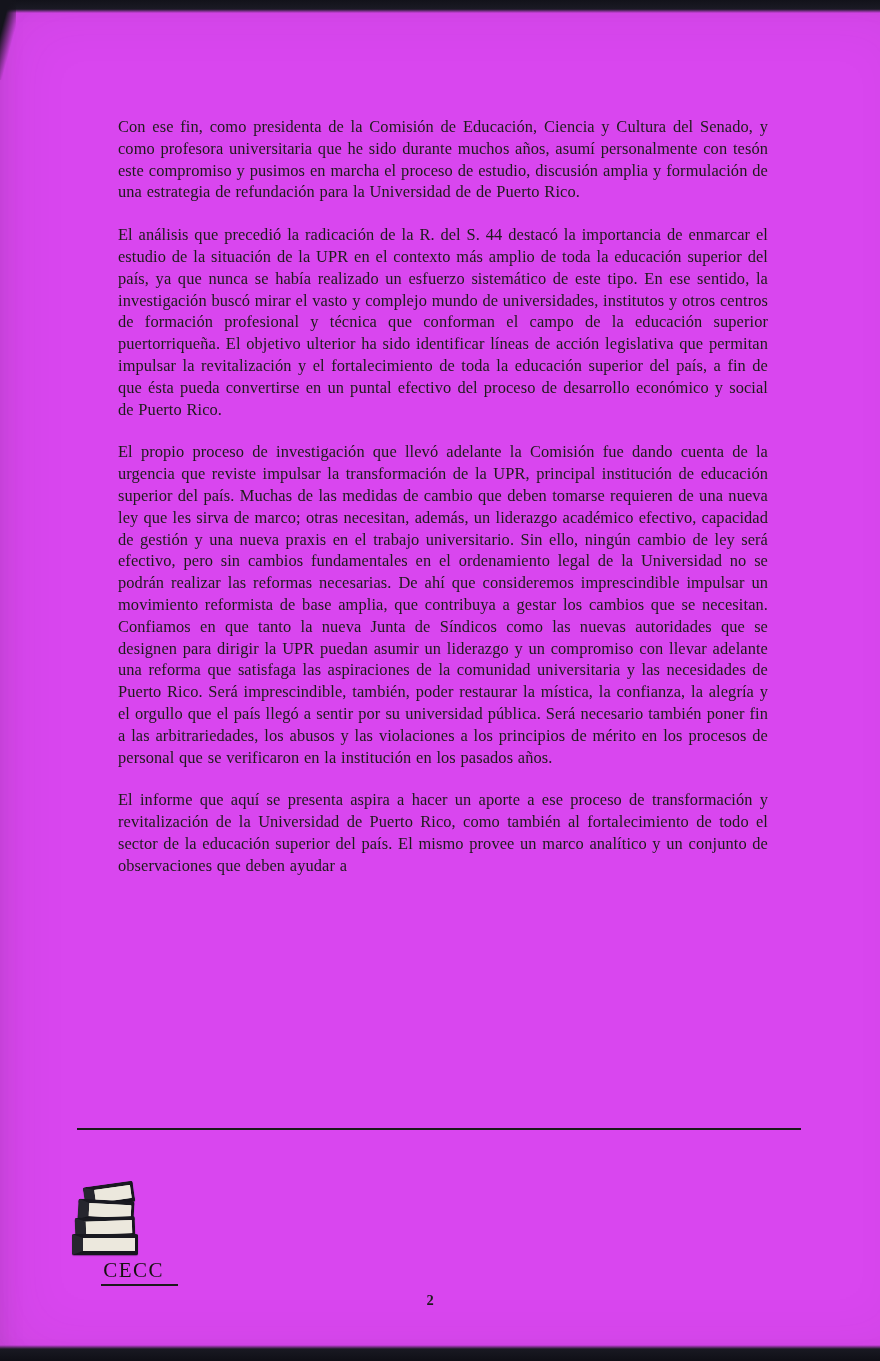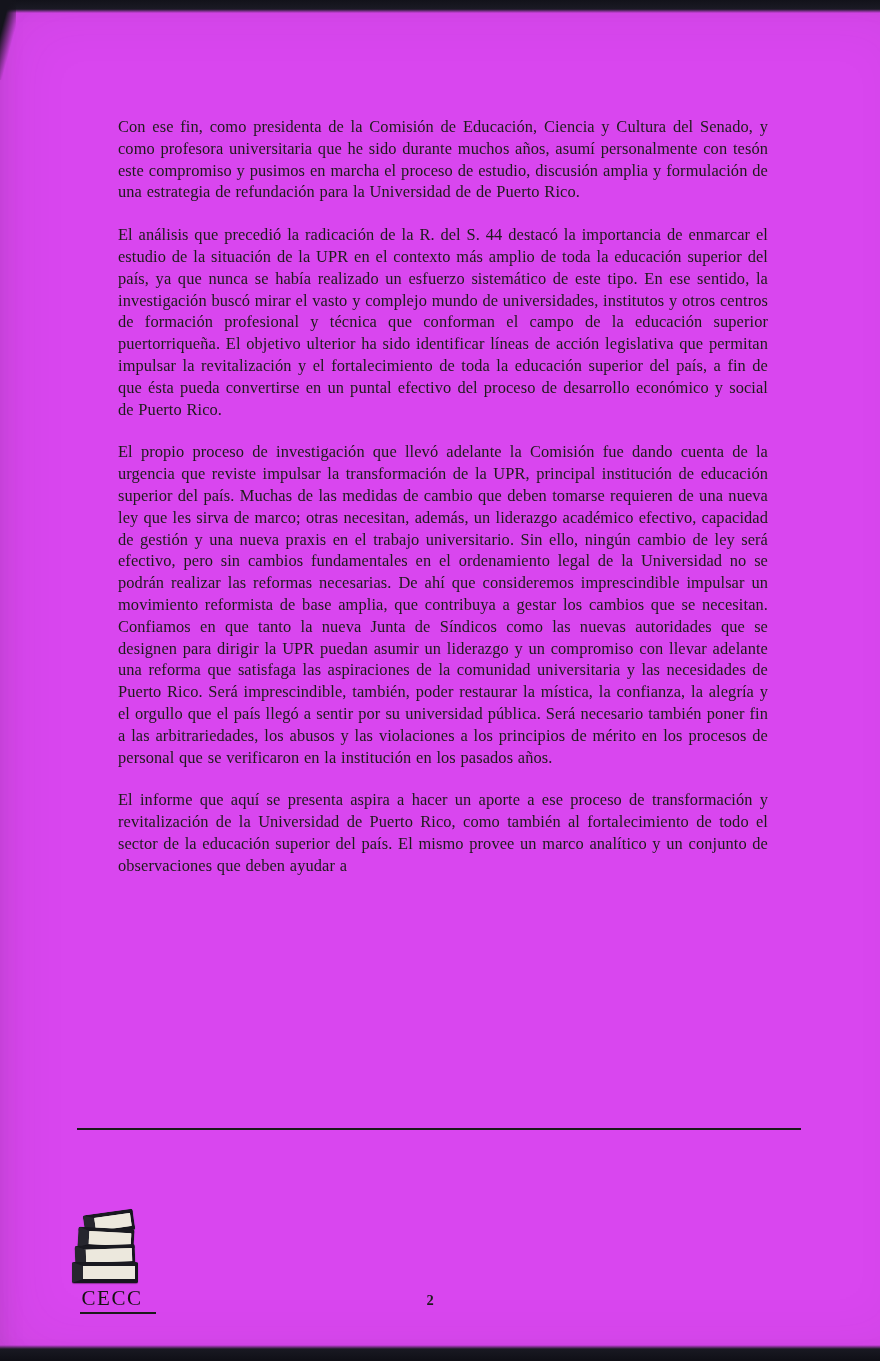--- a/index.html
+++ b/index.html
@@ -74,23 +74,23 @@
     top: 1128px;
     width: 724px;
     height: 0;
     border-top: 2.5px solid #1a1a1a;
   }
 
   
   .cecc-logo {
     position: absolute;
     left: 58px;
-    top: 1208px;
+    top: 1180px;
     width: 120px;
-    text-align: center;
+    text-align: right;
     font-family: Liberation Serif, serif;
   }
   .books-icon {
     position: relative;
     width: 84px;
     height: 76px;
     margin-left: 12px;
   }
   .book {
     position: absolute;

